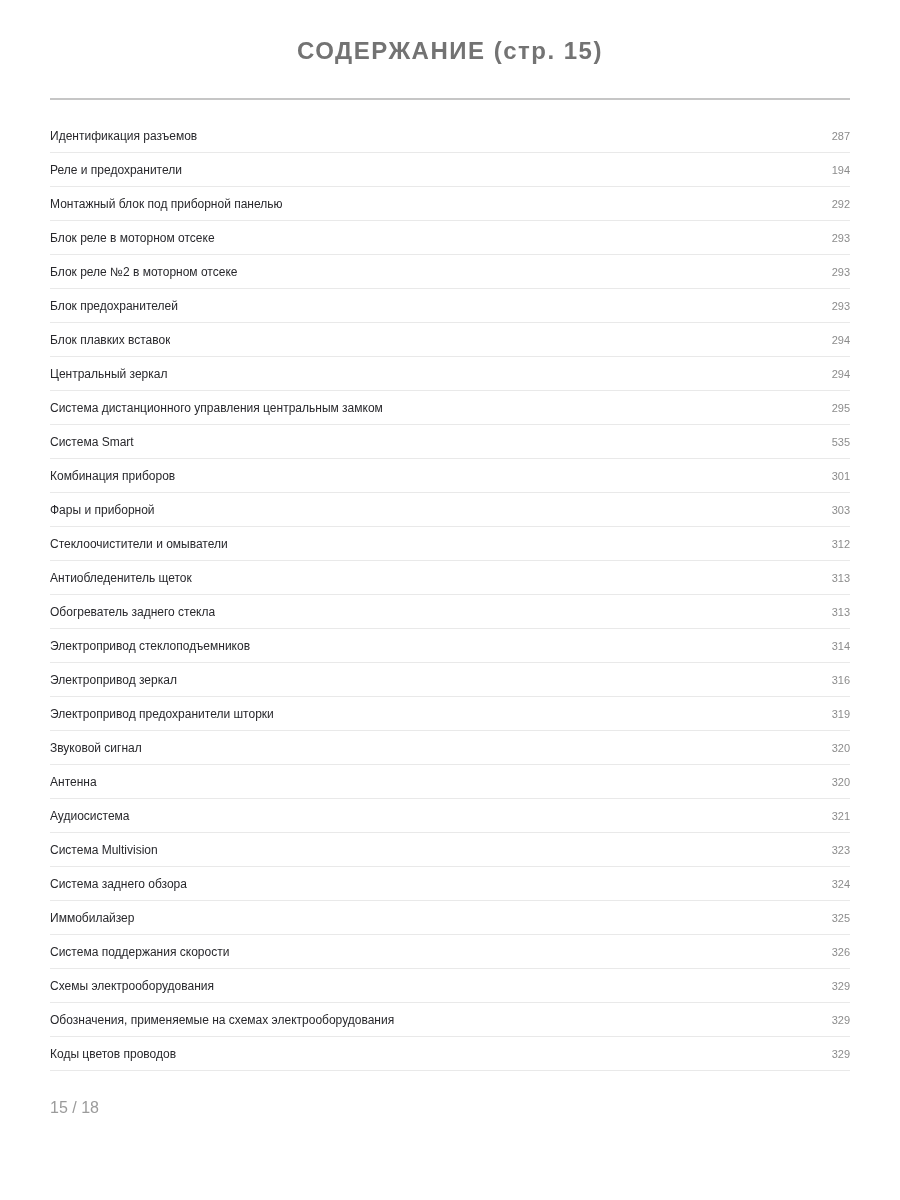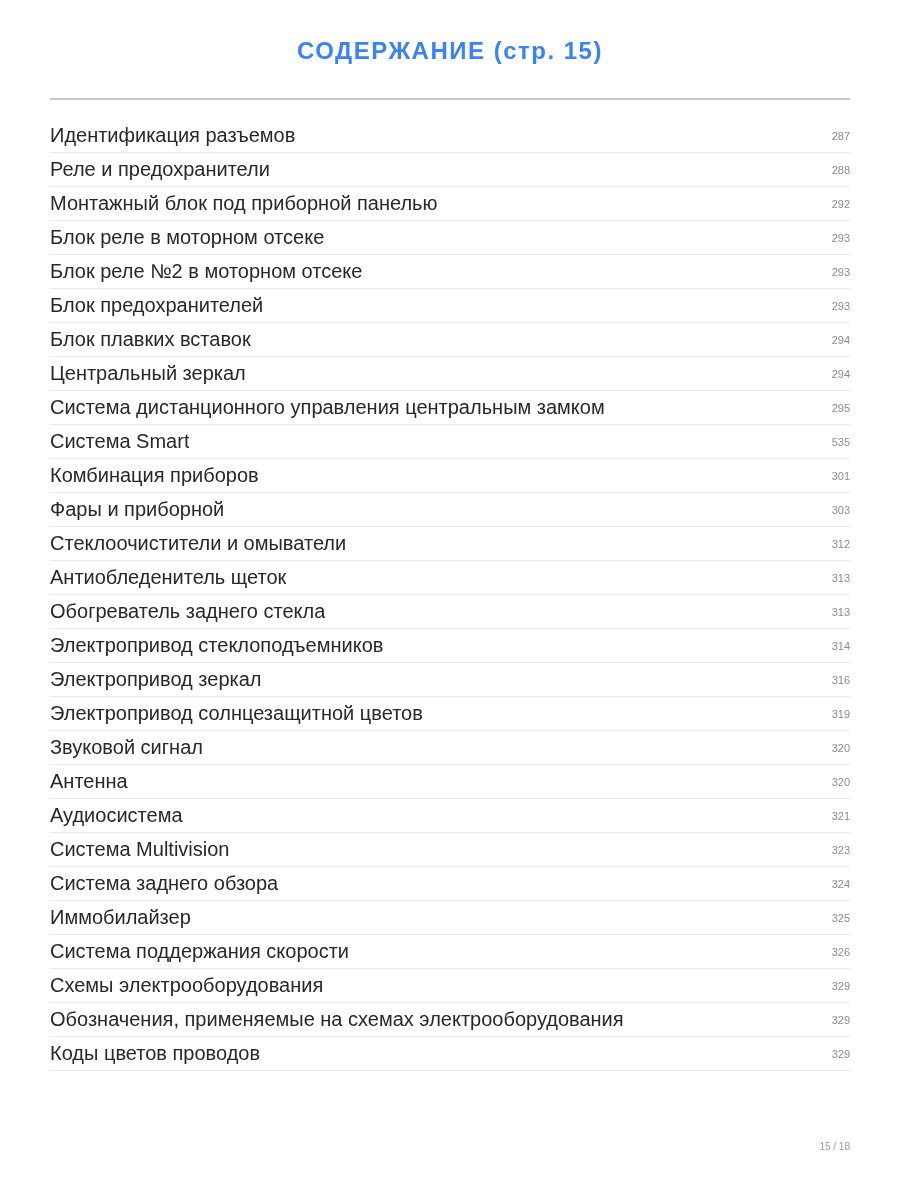--- a/index.html
+++ b/index.html
@@ -20,74 +20,74 @@
     padding: 0 50px;
     background: #ffffff;
   }
   .toc-title {
     margin: 36px 0 0 0;
     text-align: center;
     font-size: 24px;
     font-weight: 700;
     letter-spacing: 1.5px;
     line-height: 29px;
-    color: #3b82f6;
+    color: #737373;
   }
   .title-rule {
     border: none;
     border-top: 2px solid #c6c6c6;
     margin: 33px 0 0 0;
   }
   .toc-list {
     margin-top: 19px;
   }
   .toc-row {
     height: 34px;
     display: flex;
     align-items: center;
     justify-content: space-between;
     border-bottom: 1px solid #e9e9e9;
     cursor: pointer;
   }
   .toc-label {
-    font-size: 20px;
+    font-size: 12px;
     color: #28282c;
     white-space: nowrap;
     overflow: hidden;
   }
   .toc-page {
     font-size: 11px;
     color: #8c8c8c;
     flex: 0 0 auto;
     padding-left: 16px;
   }
   .pager-footer {
-    margin-top: 70px;
-    text-align: right;
-    font-size: 10px;
+    margin-top: 28px;
+    text-align: left;
+    font-size: 16px;
     color: #9b9b9b;
   }
 </style>
 </head>
 <body>
 
 <div class="page">
 
   <h1 class="toc-title">СОДЕРЖАНИЕ (стр. 15)</h1>
 
   <hr class="title-rule">
 
   <div class="toc-list">
       <div class="toc-row">
       <span class="toc-label">Идентификация разъемов</span>
       <span class="toc-page">287</span>
     </div>
       <div class="toc-row">
       <span class="toc-label">Реле и предохранители</span>
-      <span class="toc-page">288</span>
+      <span class="toc-page">194</span>
     </div>
       <div class="toc-row">
       <span class="toc-label">Монтажный блок под приборной панелью</span>
       <span class="toc-page">292</span>
     </div>
       <div class="toc-row">
       <span class="toc-label">Блок реле в моторном отсеке</span>
       <span class="toc-page">293</span>
     </div>
       <div class="toc-row">
@@ -136,21 +136,21 @@
     </div>
       <div class="toc-row">
       <span class="toc-label">Электропривод стеклоподъемников</span>
       <span class="toc-page">314</span>
     </div>
       <div class="toc-row">
       <span class="toc-label">Электропривод зеркал</span>
       <span class="toc-page">316</span>
     </div>
       <div class="toc-row">
-      <span class="toc-label">Электропривод солнцезащитной цветов</span>
+      <span class="toc-label">Электропривод предохранители шторки</span>
       <span class="toc-page">319</span>
     </div>
       <div class="toc-row">
       <span class="toc-label">Звуковой сигнал</span>
       <span class="toc-page">320</span>
     </div>
       <div class="toc-row">
       <span class="toc-label">Антенна</span>
       <span class="toc-page">320</span>
     </div>

